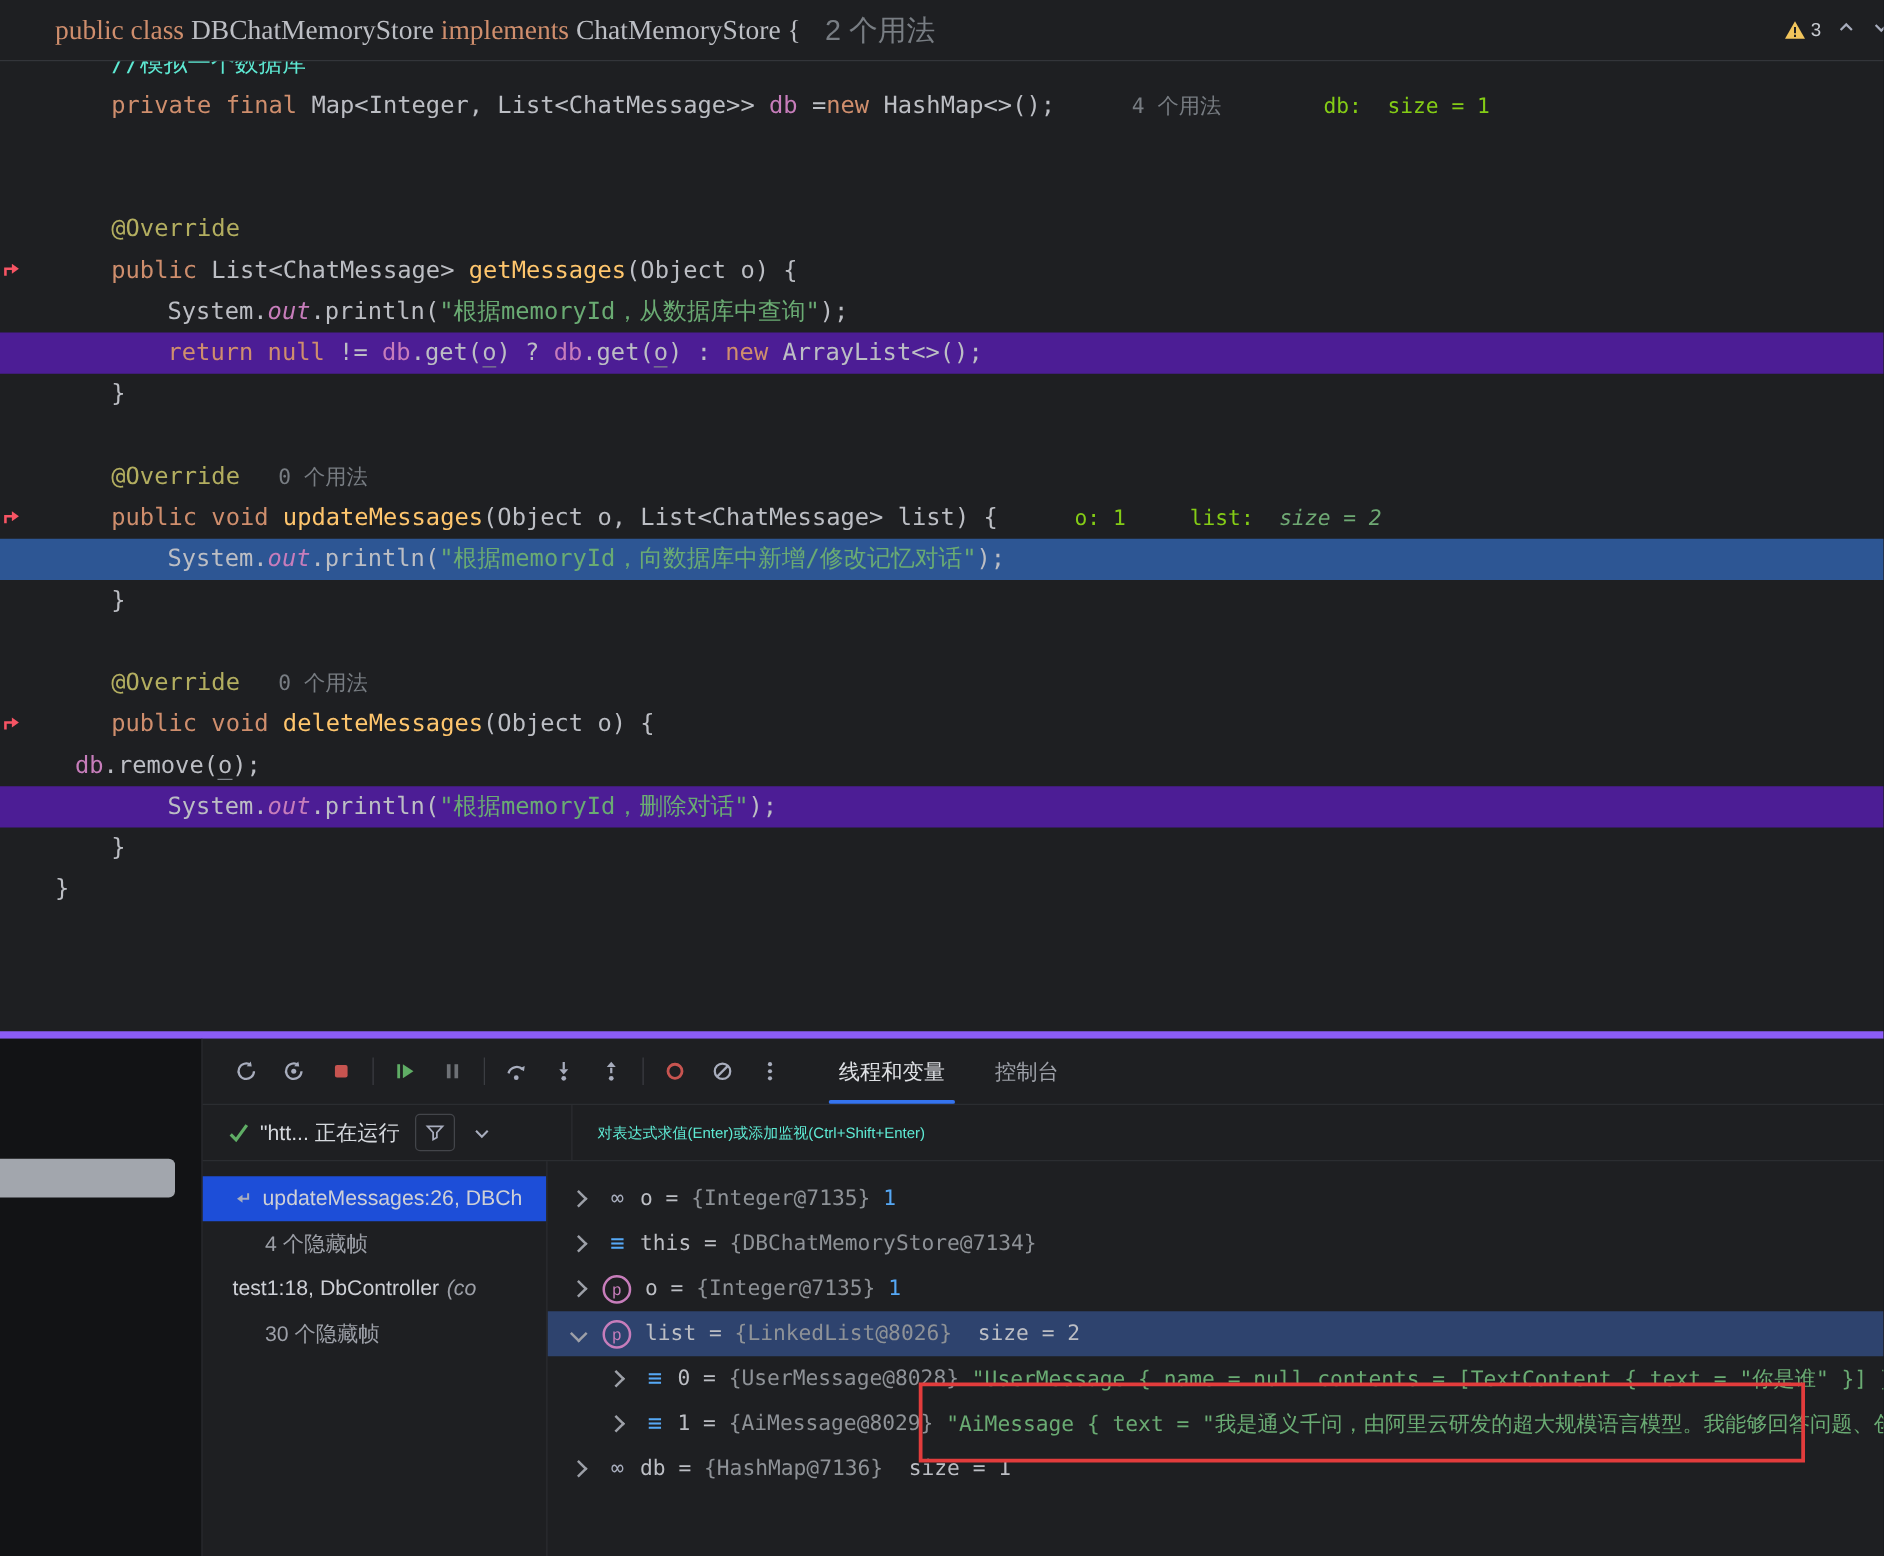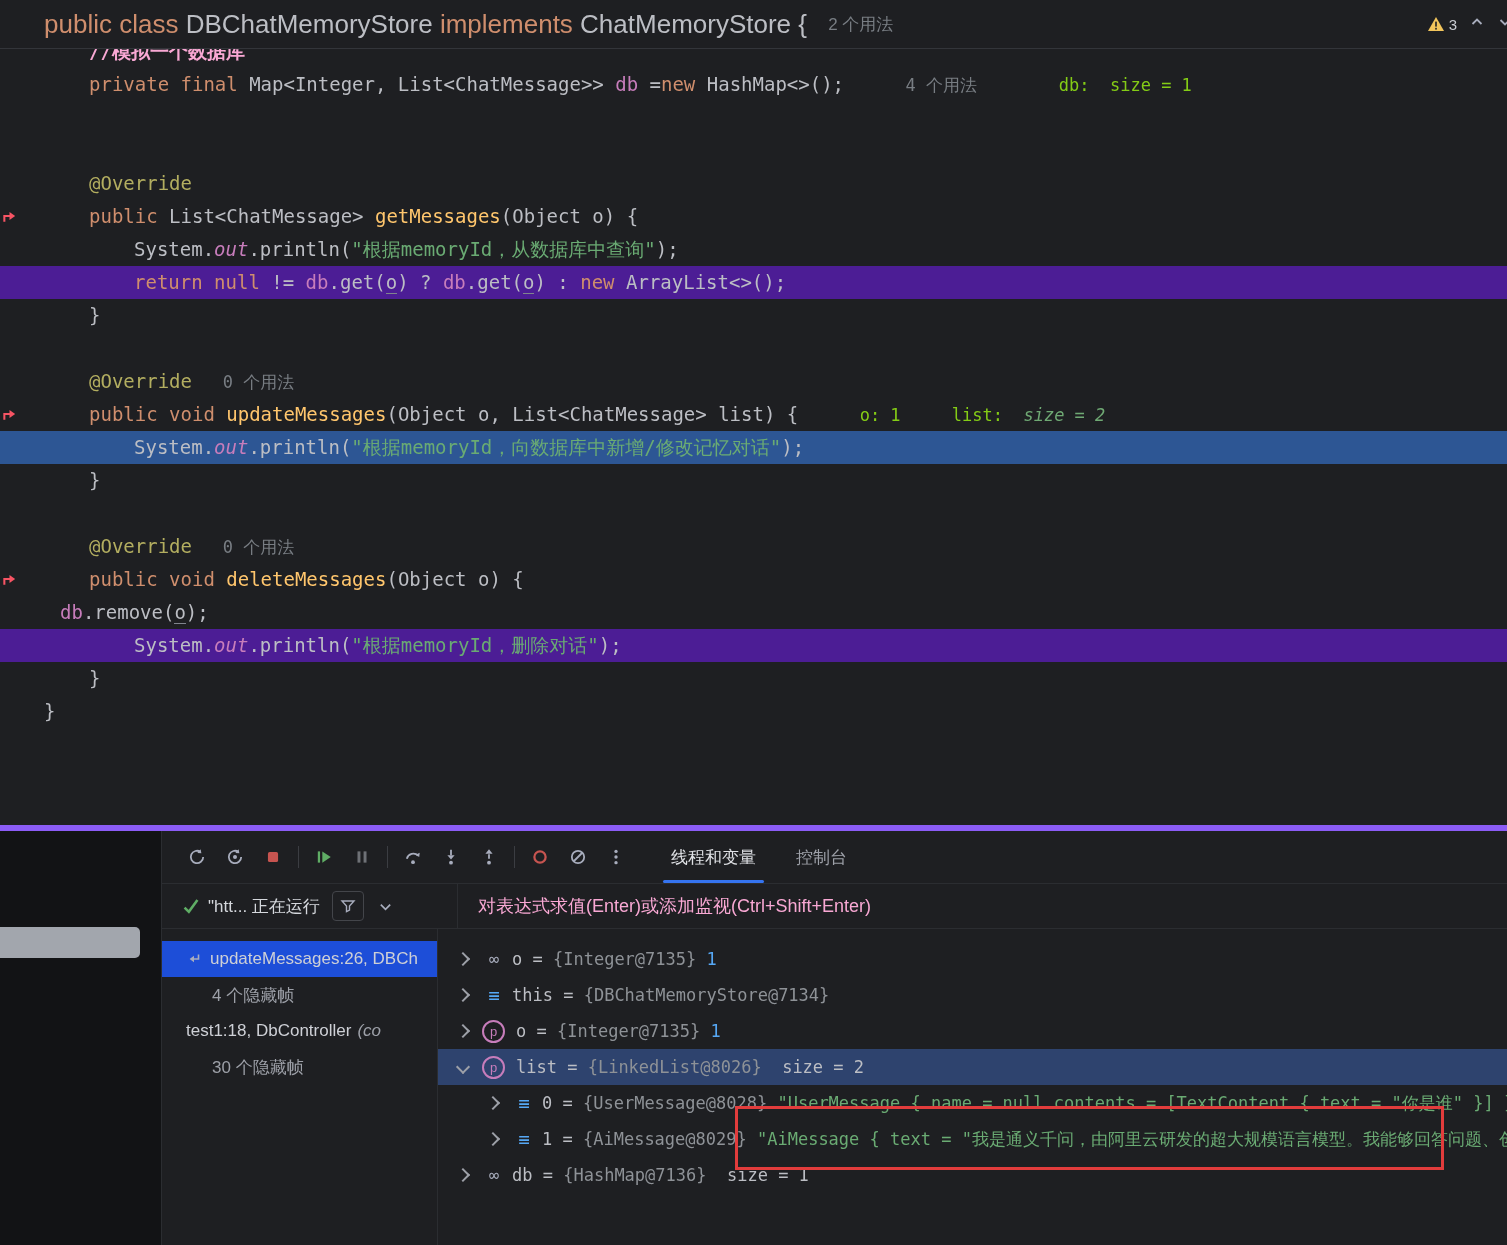--- a/index.html
+++ b/index.html
@@ -1,43 +1,43 @@
 <!DOCTYPE html>
 <html><head>
 <meta charset="utf-8">
 <style>
   html,body{margin:0;padding:0;background:#141517;}
   .screen{position:relative;width:1507px;height:1245px;overflow:hidden;background:#1E1F22;font-family:"Liberation Sans",sans-serif;}
 
   
   .top-bar{position:absolute;top:0;left:0;right:0;height:48px;display:flex;align-items:center;
     background:#1E1F22;border-bottom:1px solid #33353A;padding-left:44px;z-index:5;}
-  .code-sig{font-family:Liberation Sans, sans-serif;font-size:26px;white-space:pre;text-align:center;}
-  .usages{color:#787D83;font-size:17px;margin-left:14px;}
+  .code-sig{font-family:Liberation Serif, serif;font-size:22px;white-space:pre;text-align:center;}
+  .usages{color:#787D83;font-size:23px;margin-left:14px;}
   .tb-right{margin-left:auto;display:flex;align-items:center;gap:12px;padding-right:4px;}
   .warn{display:flex;align-items:center;gap:4px;}
   .warn b{color:#C9CCD2;font-size:15px;font-weight:normal;}
 
   
   .editor{position:absolute;top:48px;left:0;right:0;height:777px;background:#1E1F22;
     font-family:"DejaVu Sans Mono",monospace;font-size:19px;color:#BCBEC4;}
   .code-line{position:relative;height:33px;line-height:33px;white-space:pre;}
   .code-line.clip{height:20px;overflow:hidden;}
   .code-line.clip .line-inner{position:relative;top:-13px;display:inline-block;}
   .bg-bp{background:#4c1d95;}
   .bg-exec{background:#2D5694;}
   .gutter-marker{position:absolute;left:2px;top:8px;line-height:1;}
   .tk-kw{color:#CF8E6D;}
   .tk-pl{color:#BCBEC4;}
   .tk-plu{color:#BCBEC4;border-bottom:1px solid #80848D;}
   .tk-me{color:#FFC66D;}
   .tk-fi{color:#C77DBB;}
   .tk-fio{color:#C77DBB;font-style:italic;}
   .tk-st{color:#6AAB73;}
-  .tk-co{color:#f9a8d4;font-weight:bold;}
+  .tk-co{color:#5eead4;}
   .tk-an{color:#B3AE60;}
   .tk-us{color:#787D83;font-size:17px;}
   .tk-hi{color:#84cc16;font-size:17px;}
   .tk-hg{color:#6FA974;font-style:italic;font-size:17px;}
 
   
   .debug{position:absolute;top:825px;left:0;right:0;bottom:0;display:flex;border-top:6px solid #8b5cf6;}
   .left-strip{width:161px;background:#121315;position:relative;flex:none;}
   .gray-box{position:absolute;left:0;top:96px;width:140px;height:31px;background:#A2A6AD;border-radius:0 5px 5px 0;}
   .debug-main{flex:1;display:flex;flex-direction:column;background:#1E1F22;border-left:1px solid #2B2D31;min-width:0;}
@@ -47,21 +47,21 @@
   .tabs{display:flex;height:52px;margin-left:16px;}
   .tab{display:flex;align-items:center;padding:0 20px;font-size:17px;color:#9DA0A8;position:relative;cursor:default;}
   .tab.active{color:#DFE1E5;}
   .tab.active::after{content:"";position:absolute;left:12px;right:12px;bottom:0;height:3px;background:#3574F0;border-radius:2px;}
 
   .second-row{height:44px;display:flex;border-top:1px solid #2B2D31;border-bottom:1px solid #2B2D31;flex:none;}
   .session{width:275px;flex:none;display:flex;align-items:center;padding-left:20px;gap:8px;border-right:1px solid #2B2D31;overflow:hidden;}
   .session-label{color:#D5D8DD;font-size:17px;white-space:nowrap;}
   .filter-btn{width:30px;height:28px;border:1px solid #43454A;border-radius:4px;display:flex;align-items:center;justify-content:center;margin-left:4px;flex:none;}
   .sess-chev{margin-left:6px;display:flex;align-items:center;}
-  .watch{flex:1;display:flex;align-items:center;padding-left:20px;color:#f9a8d4;font-size:18px;min-width:0;white-space:nowrap;overflow:hidden;}
+  .watch{flex:1;display:flex;align-items:center;padding-left:20px;color:#5eead4;font-size:12px;min-width:0;white-space:nowrap;overflow:hidden;}
 
   .content{flex:1;display:flex;min-height:0;}
   .frames{width:275px;flex:none;border-right:1px solid #2B2D31;padding-top:12px;overflow:hidden;}
   .frame-row{height:36px;display:flex;align-items:center;padding-left:24px;font-size:17px;color:#CED0D6;white-space:nowrap;overflow:hidden;}
   .frame-row.selected{background:#1d4ed8;}
   .frame-row.muted{color:#9DA0A8;padding-left:50px;}
   .frame-icon{margin-right:8px;display:flex;align-items:center;flex:none;}
   .fr-suffix{color:#9DA0A8;font-style:italic;margin-left:6px;}
 
   .vars{flex:1;padding-top:12px;font-family:"DejaVu Sans Mono",monospace;font-size:17px;min-width:0;overflow:hidden;}

